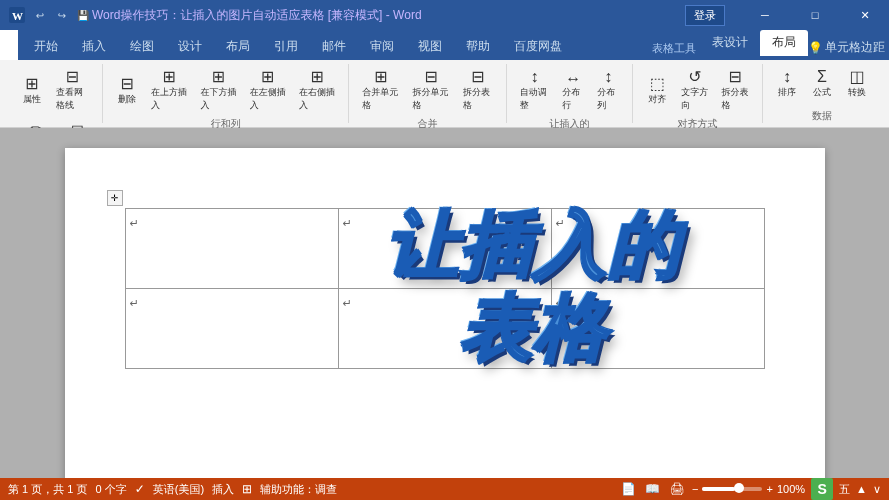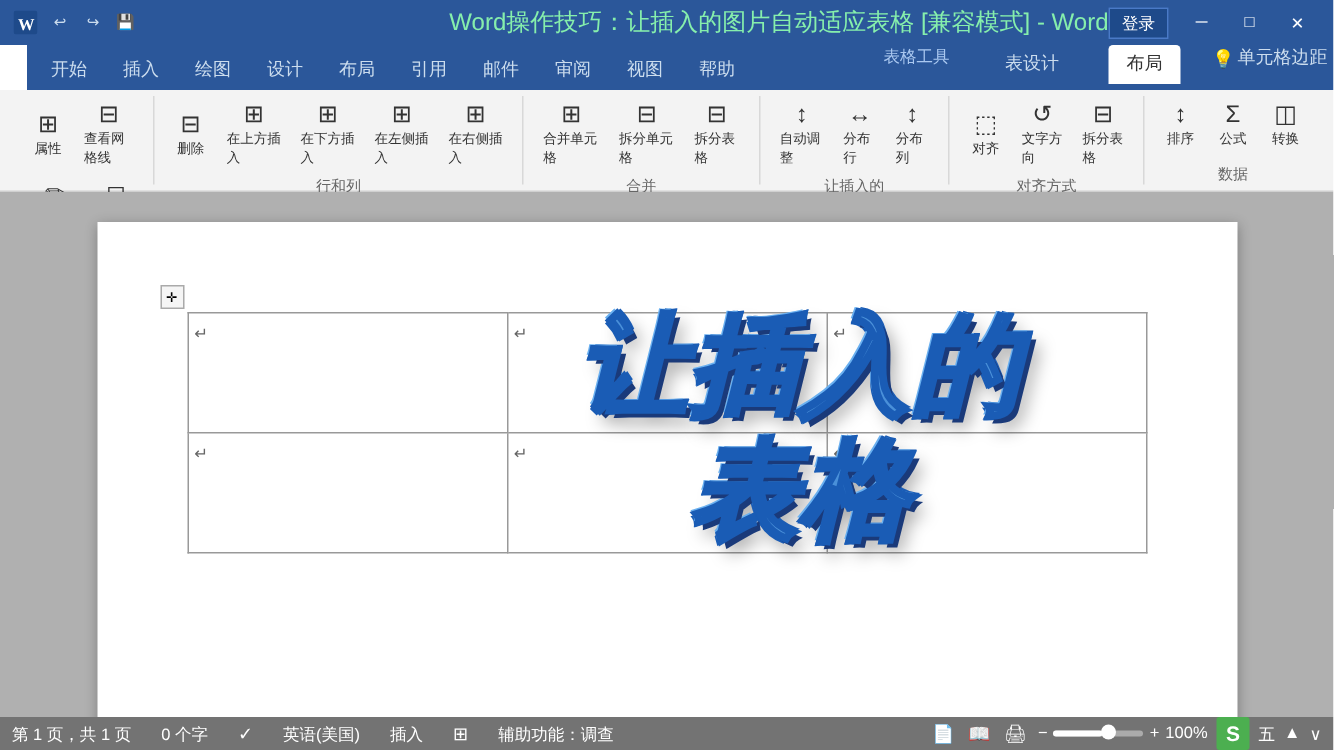--- a/index.html
+++ b/index.html
@@ -41,28 +41,28 @@
       border-radius: 50%;
       display: flex;
       align-items: center;
       justify-content: center;
       cursor: pointer;
       font-size: 10px;
       color: #cde;
     }
     #title-bar-center {
       flex: 1;
-      text-align: right;
-      color: #86efac;
-      font-size: 16px;
+      text-align: left;
+      color: #c4b5fd;
+      font-size: 12px;
     }
     #title-bar-right {
       display: flex;
       align-items: center;
-      gap: 0;
+      gap: 18px;
     }
     .win-btn {
       width: 32px;
       height: 20px;
       display: flex;
       align-items: center;
       justify-content: center;
       color: #fff;
       font-size: 11px;
       cursor: pointer;
@@ -98,23 +98,23 @@
       display: flex;
       align-items: center;
     }
     .ribbon-tab.active {
       background: #fff;
       color: #333;
     }
     #ribbon-extra {
       margin-left: auto;
       display: flex;
-      align-items: flex-start;
+      align-items: flex-end;
       padding-bottom: 4px;
-      gap: 21px;
+      gap: 0;
     }
     .lightbulb-area {
       display: flex;
       align-items: center;
       color: #cde;
       font-size: 12px;
       gap: 2px;
     }
 
     
@@ -241,26 +241,26 @@
         -2px -2px 0 #6ab0f0,
         2px -2px 0 #1a5cb5,
         -2px 2px 0 #1a5cb5,
         6px 8px 12px rgba(0,0,0,0.4);
       letter-spacing: 2px;
     }
 
     
     #status-bar {
       height: 22px;
-      background: #737373;
+      background: #c2410c;
       display: flex;
       align-items: center;
       padding: 0 8px;
       flex-shrink: 0;
-      gap: 20px;
+      gap: 8px;
       color: #fff;
       font-size: 11px;
     }
     #status-bar-right {
       margin-left: auto;
       display: flex;
       align-items: center;
       gap: 6px;
     }
     .status-icon {
@@ -343,20 +343,21 @@
   <div class="ribbon-tab">开始</div>
   <div class="ribbon-tab">插入</div>
   <div class="ribbon-tab">绘图</div>
   <div class="ribbon-tab">设计</div>
   <div class="ribbon-tab">布局</div>
   <div class="ribbon-tab">引用</div>
   <div class="ribbon-tab">邮件</div>
   <div class="ribbon-tab">审阅</div>
   <div class="ribbon-tab">视图</div>
   <div class="ribbon-tab">帮助</div>
+  <div class="ribbon-tab">百度网盘</div>
   <div id="ribbon-extra">
     <span style="color:#aac8f0;font-size:11px;padding:0 4px;">表格工具</span>
     <div class="ribbon-tab">表设计</div>
     <div class="ribbon-tab active">布局</div>
     <div class="lightbulb-area">
       <span>💡</span>
       <span style="font-size:12px;">单元格边距</span>
     </div>
   </div>
 </div>

